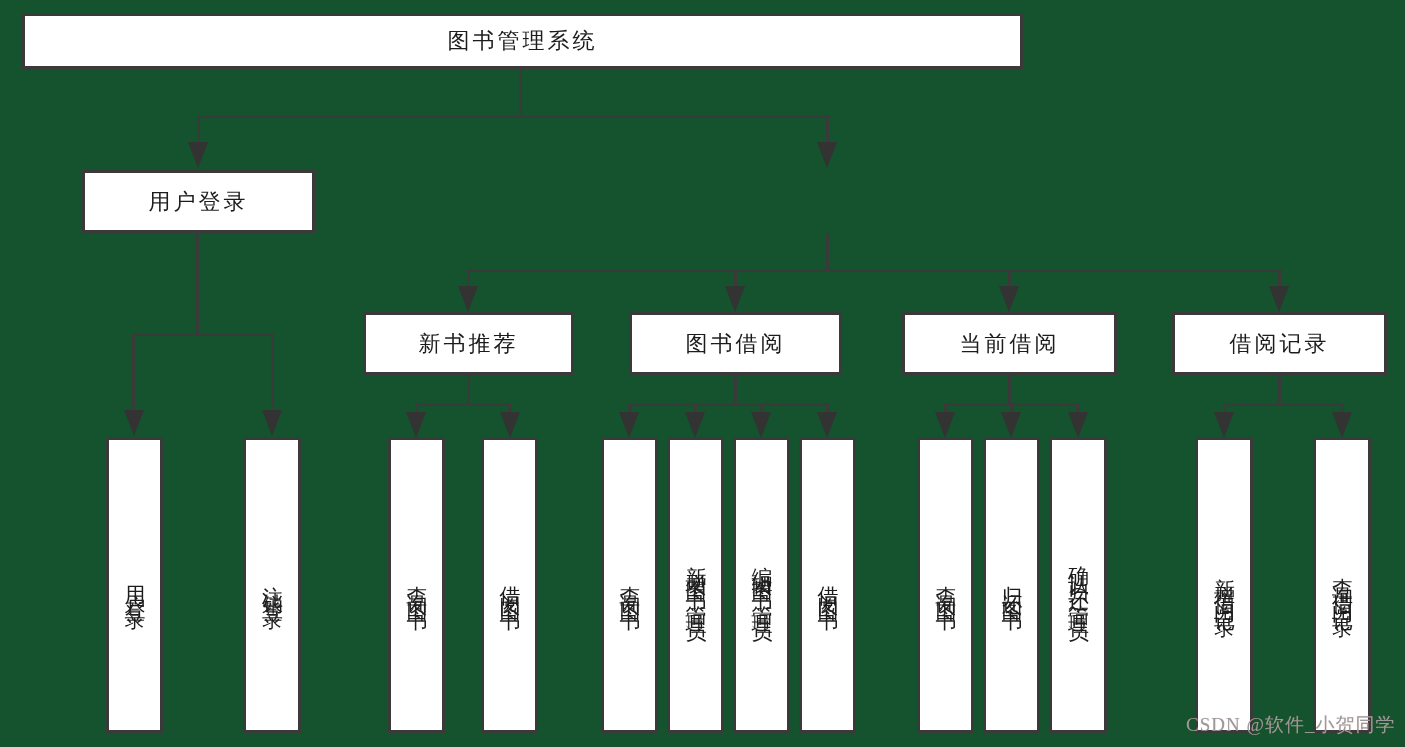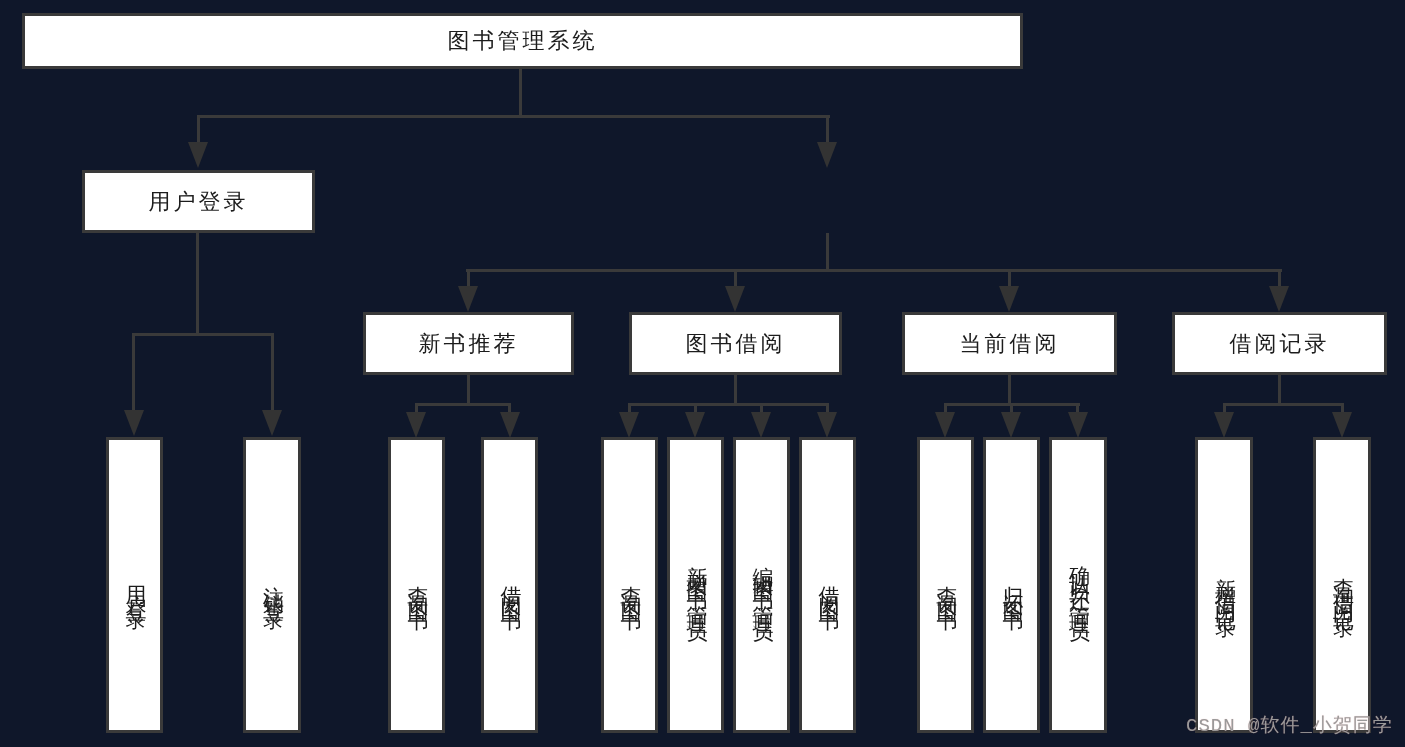--- a/index.html
+++ b/index.html
@@ -1,18 +1,18 @@
 <!DOCTYPE html>
 <html><head>
 <meta charset="utf-8">
 <style>
   html,body{margin:0;padding:0;background:#ffffff;}
   .canvas{
-    position:relative;width:1405px;height:747px;background:#0f172a;
-    font-family:Liberation Mono, monospace;overflow:hidden;
+    position:relative;width:1405px;height:747px;background:#14532d;
+    font-family:Liberation Serif, serif;overflow:hidden;
   }
   .node{
     position:absolute;border:3px solid #3a3a3a;background:#ffffff;
     display:flex;align-items:center;justify-content:center;
     color:#1c1c1c;box-sizing:border-box;
   }
   .node.h{font-size:22px;letter-spacing:3px;font-weight:400;}
   .node.v span{
     writing-mode:vertical-rl;text-orientation:mixed;
     font-size:21px;letter-spacing:8px;line-height:1;

